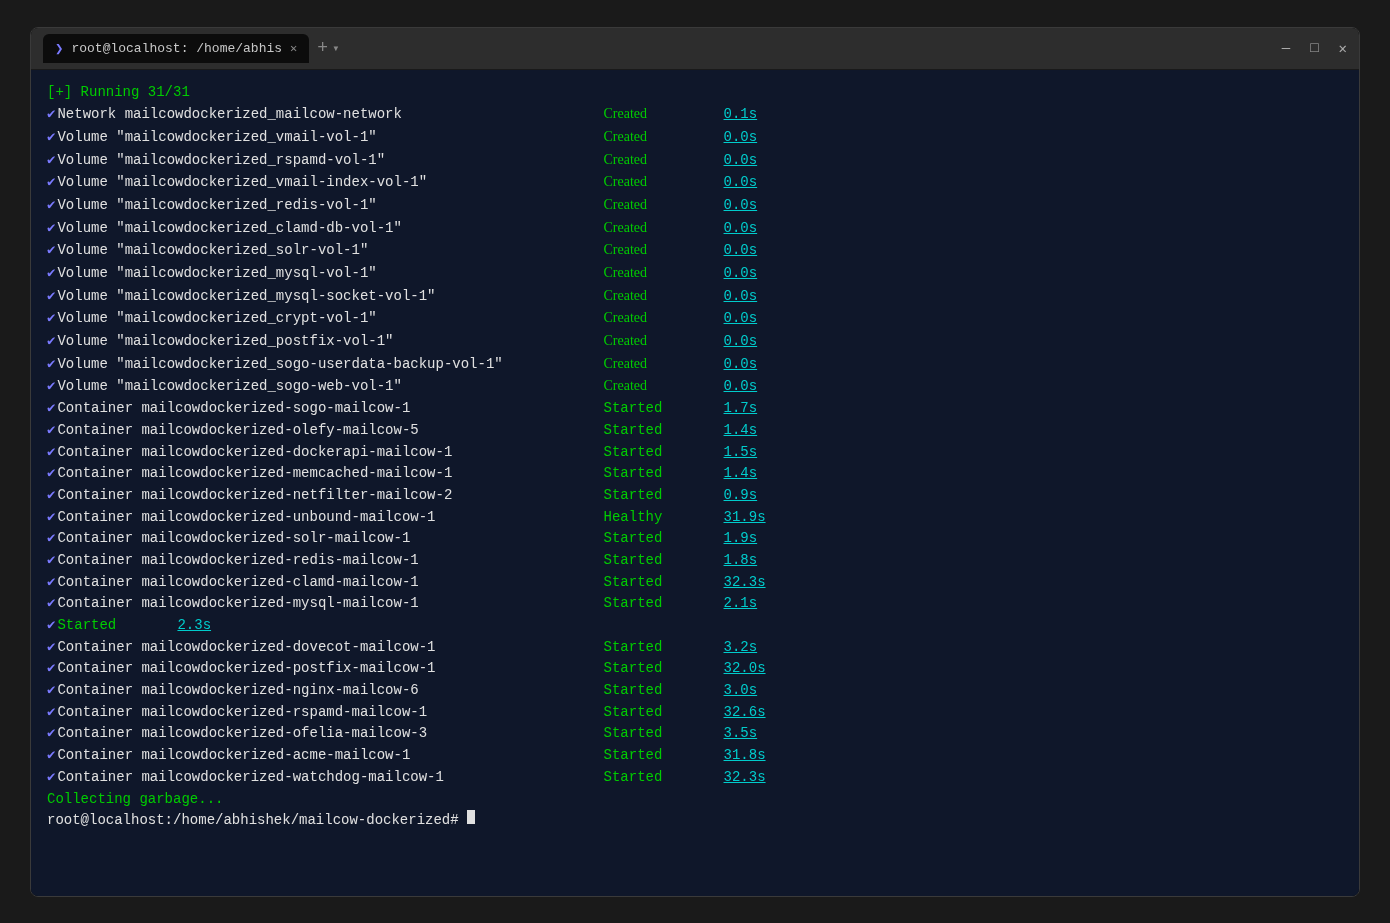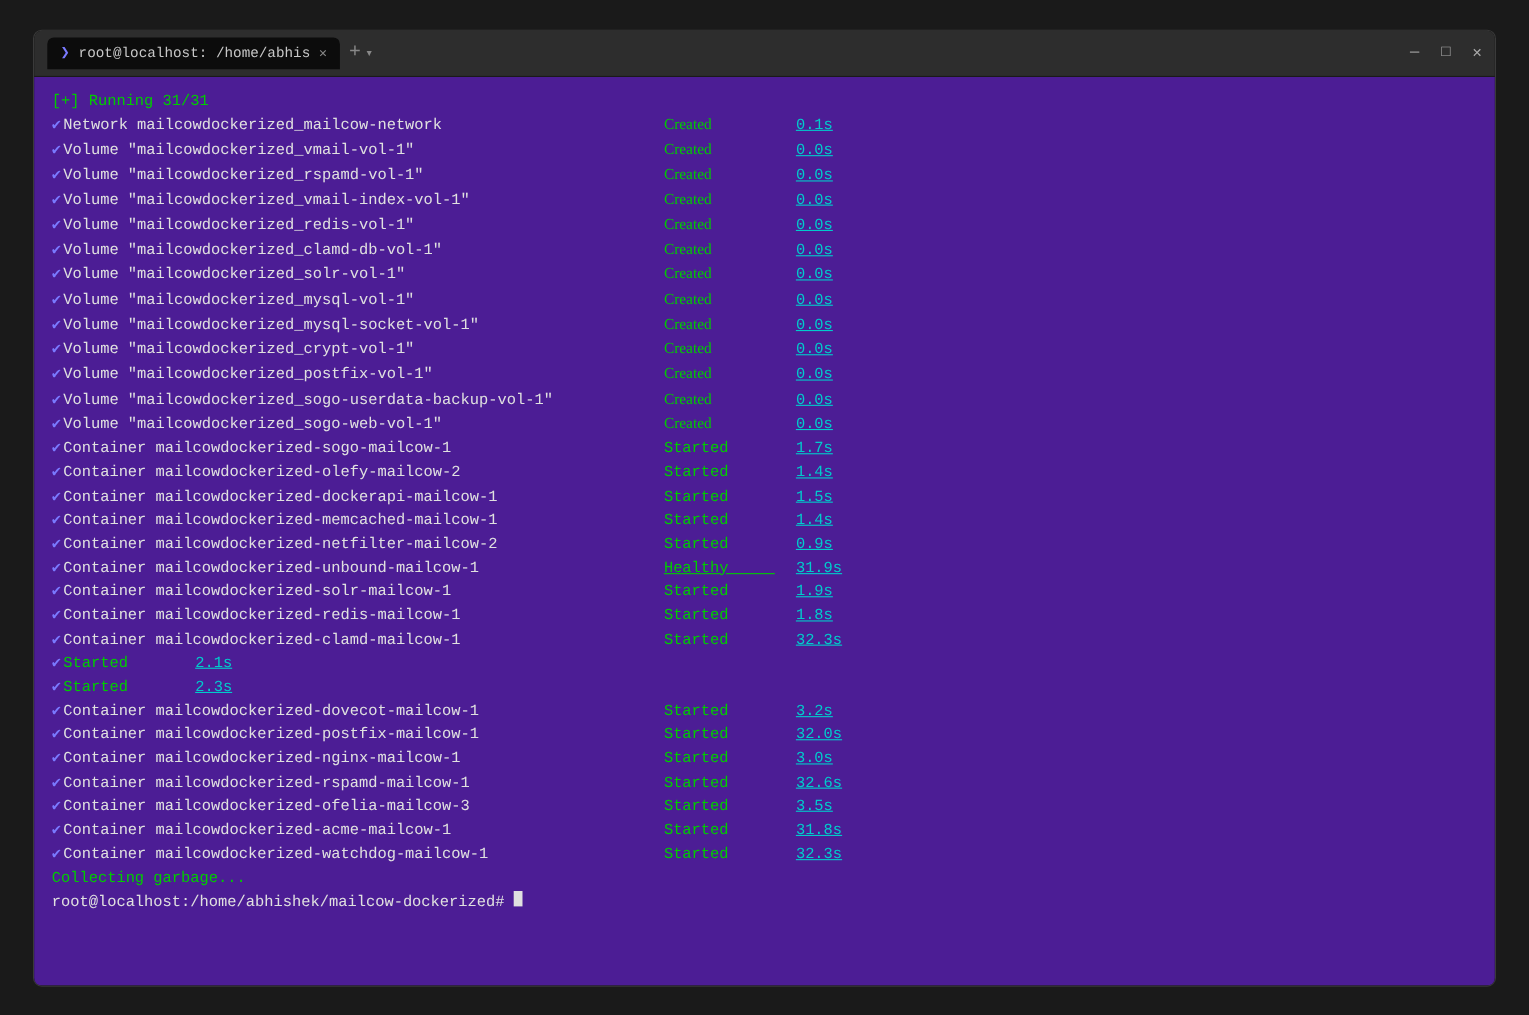--- a/index.html
+++ b/index.html
@@ -66,39 +66,39 @@
       display: flex;
       gap: 20px;
       color: #aaa;
       font-size: 14px;
     }
     .window-controls span {
       cursor: pointer;
     }
     .terminal {
       flex: 1;
-      background: #4c1d95;
+      background: #0f172a;
       padding: 12px 16px;
       overflow-y: auto;
       font-size: 14px;
       line-height: 1.55;
       color: #c8c8c8;
     }
     .line {
       display: flex;
       align-items: baseline;
       white-space: pre;
     }
     .checkmark { color: #7a7aff; margin-right: 2px; }
     .text-white { color: #e0e0e0; }
     .text-green { color: #00cc00; }
     .status { min-width: 120px; display: inline-block; }
     .status-created { color: #00cc00; font-family: Liberation Serif, serif; }
     .status-started { color: #00cc00; }
-    .status-healthy { color: #00cc00; text-decoration: underline; }
+    .status-healthy { color: #00cc00; }
     .timing { color: #00cccc; text-decoration: underline; }
     .running-header { color: #00cc00; }
     .prompt-line { color: #e0e0e0; }
     .cursor {
       display: inline-block;
       width: 8px;
       height: 14px;
       background: #e0e0e0;
       vertical-align: text-bottom;
       animation: blink 1s step-end infinite;
@@ -137,33 +137,33 @@
       <div class="line"><span class="checkmark">✔</span><span class="text-white">Volume "mailcowdockerized_redis-vol-1"                           </span><span class="status status-created">Created     </span><span class="timing">0.0s</span></div>
       <div class="line"><span class="checkmark">✔</span><span class="text-white">Volume "mailcowdockerized_clamd-db-vol-1"                        </span><span class="status status-created">Created     </span><span class="timing">0.0s</span></div>
       <div class="line"><span class="checkmark">✔</span><span class="text-white">Volume "mailcowdockerized_solr-vol-1"                            </span><span class="status status-created">Created     </span><span class="timing">0.0s</span></div>
       <div class="line"><span class="checkmark">✔</span><span class="text-white">Volume "mailcowdockerized_mysql-vol-1"                           </span><span class="status status-created">Created     </span><span class="timing">0.0s</span></div>
       <div class="line"><span class="checkmark">✔</span><span class="text-white">Volume "mailcowdockerized_mysql-socket-vol-1"                    </span><span class="status status-created">Created     </span><span class="timing">0.0s</span></div>
       <div class="line"><span class="checkmark">✔</span><span class="text-white">Volume "mailcowdockerized_crypt-vol-1"                           </span><span class="status status-created">Created     </span><span class="timing">0.0s</span></div>
       <div class="line"><span class="checkmark">✔</span><span class="text-white">Volume "mailcowdockerized_postfix-vol-1"                         </span><span class="status status-created">Created     </span><span class="timing">0.0s</span></div>
       <div class="line"><span class="checkmark">✔</span><span class="text-white">Volume "mailcowdockerized_sogo-userdata-backup-vol-1"            </span><span class="status status-created">Created     </span><span class="timing">0.0s</span></div>
       <div class="line"><span class="checkmark">✔</span><span class="text-white">Volume "mailcowdockerized_sogo-web-vol-1"                        </span><span class="status status-created">Created     </span><span class="timing">0.0s</span></div>
       <div class="line"><span class="checkmark">✔</span><span class="text-white">Container mailcowdockerized-sogo-mailcow-1                       </span><span class="status status-started">Started     </span><span class="timing">1.7s</span></div>
-      <div class="line"><span class="checkmark">✔</span><span class="text-white">Container mailcowdockerized-olefy-mailcow-2                      </span><span class="status status-started">Started     </span><span class="timing">1.4s</span></div>
+      <div class="line"><span class="checkmark">✔</span><span class="text-white">Container mailcowdockerized-olefy-mailcow-5                      </span><span class="status status-started">Started     </span><span class="timing">1.4s</span></div>
       <div class="line"><span class="checkmark">✔</span><span class="text-white">Container mailcowdockerized-dockerapi-mailcow-1                  </span><span class="status status-started">Started     </span><span class="timing">1.5s</span></div>
       <div class="line"><span class="checkmark">✔</span><span class="text-white">Container mailcowdockerized-memcached-mailcow-1                  </span><span class="status status-started">Started     </span><span class="timing">1.4s</span></div>
       <div class="line"><span class="checkmark">✔</span><span class="text-white">Container mailcowdockerized-netfilter-mailcow-2                  </span><span class="status status-started">Started     </span><span class="timing">0.9s</span></div>
       <div class="line"><span class="checkmark">✔</span><span class="text-white">Container mailcowdockerized-unbound-mailcow-1                    </span><span class="status status-healthy">Healthy     </span><span class="timing">31.9s</span></div>
       <div class="line"><span class="checkmark">✔</span><span class="text-white">Container mailcowdockerized-solr-mailcow-1                       </span><span class="status status-started">Started     </span><span class="timing">1.9s</span></div>
       <div class="line"><span class="checkmark">✔</span><span class="text-white">Container mailcowdockerized-redis-mailcow-1                      </span><span class="status status-started">Started     </span><span class="timing">1.8s</span></div>
       <div class="line"><span class="checkmark">✔</span><span class="text-white">Container mailcowdockerized-clamd-mailcow-1                      </span><span class="status status-started">Started     </span><span class="timing">32.3s</span></div>
-      <div class="line"><span class="checkmark">✔</span><span class="status status-started">Started     </span><span class="timing">2.1s</span></div>
+      <div class="line"><span class="checkmark">✔</span><span class="text-white">Container mailcowdockerized-mysql-mailcow-1                      </span><span class="status status-started">Started     </span><span class="timing">2.1s</span></div>
       <div class="line"><span class="checkmark">✔</span><span class="status status-started">Started     </span><span class="timing">2.3s</span></div>
       <div class="line"><span class="checkmark">✔</span><span class="text-white">Container mailcowdockerized-dovecot-mailcow-1                    </span><span class="status status-started">Started     </span><span class="timing">3.2s</span></div>
       <div class="line"><span class="checkmark">✔</span><span class="text-white">Container mailcowdockerized-postfix-mailcow-1                    </span><span class="status status-started">Started     </span><span class="timing">32.0s</span></div>
-      <div class="line"><span class="checkmark">✔</span><span class="text-white">Container mailcowdockerized-nginx-mailcow-1                      </span><span class="status status-started">Started     </span><span class="timing">3.0s</span></div>
+      <div class="line"><span class="checkmark">✔</span><span class="text-white">Container mailcowdockerized-nginx-mailcow-6                      </span><span class="status status-started">Started     </span><span class="timing">3.0s</span></div>
       <div class="line"><span class="checkmark">✔</span><span class="text-white">Container mailcowdockerized-rspamd-mailcow-1                     </span><span class="status status-started">Started     </span><span class="timing">32.6s</span></div>
       <div class="line"><span class="checkmark">✔</span><span class="text-white">Container mailcowdockerized-ofelia-mailcow-3                     </span><span class="status status-started">Started     </span><span class="timing">3.5s</span></div>
       <div class="line"><span class="checkmark">✔</span><span class="text-white">Container mailcowdockerized-acme-mailcow-1                       </span><span class="status status-started">Started     </span><span class="timing">31.8s</span></div>
       <div class="line"><span class="checkmark">✔</span><span class="text-white">Container mailcowdockerized-watchdog-mailcow-1                   </span><span class="status status-started">Started     </span><span class="timing">32.3s</span></div>
       <div class="line"><span class="text-green">Collecting garbage...</span></div>
       <div class="line"><span class="prompt-line">root@localhost:/home/abhishek/mailcow-dockerized# </span><span class="cursor"></span></div>
     </div>
 </div>
 
 </body></html>

